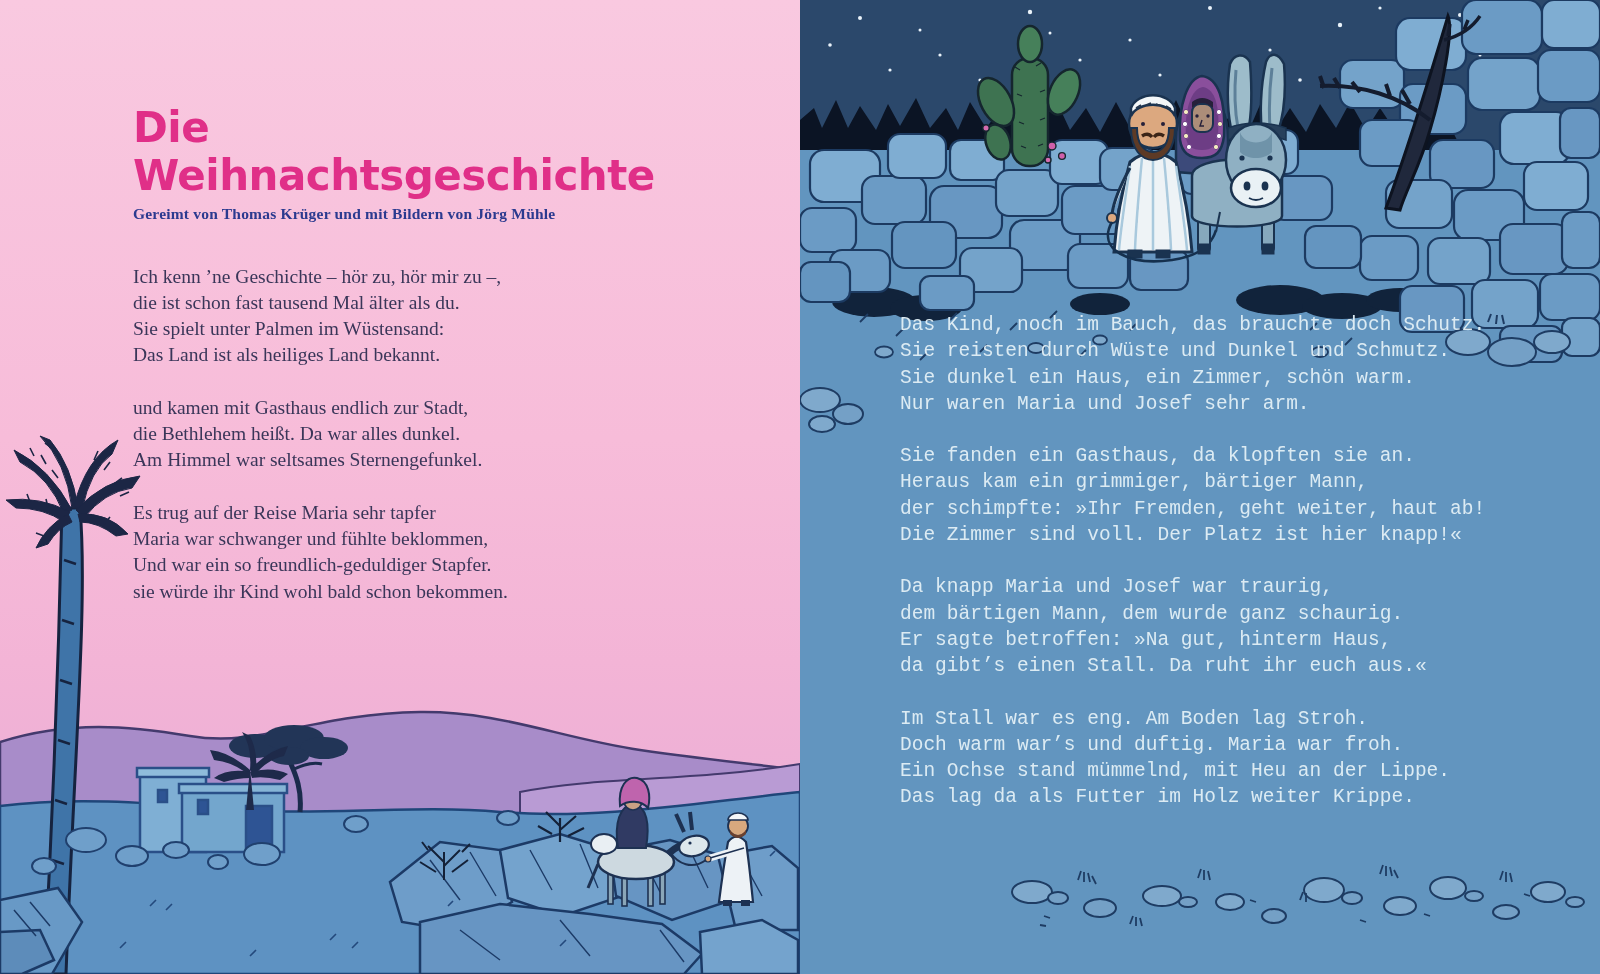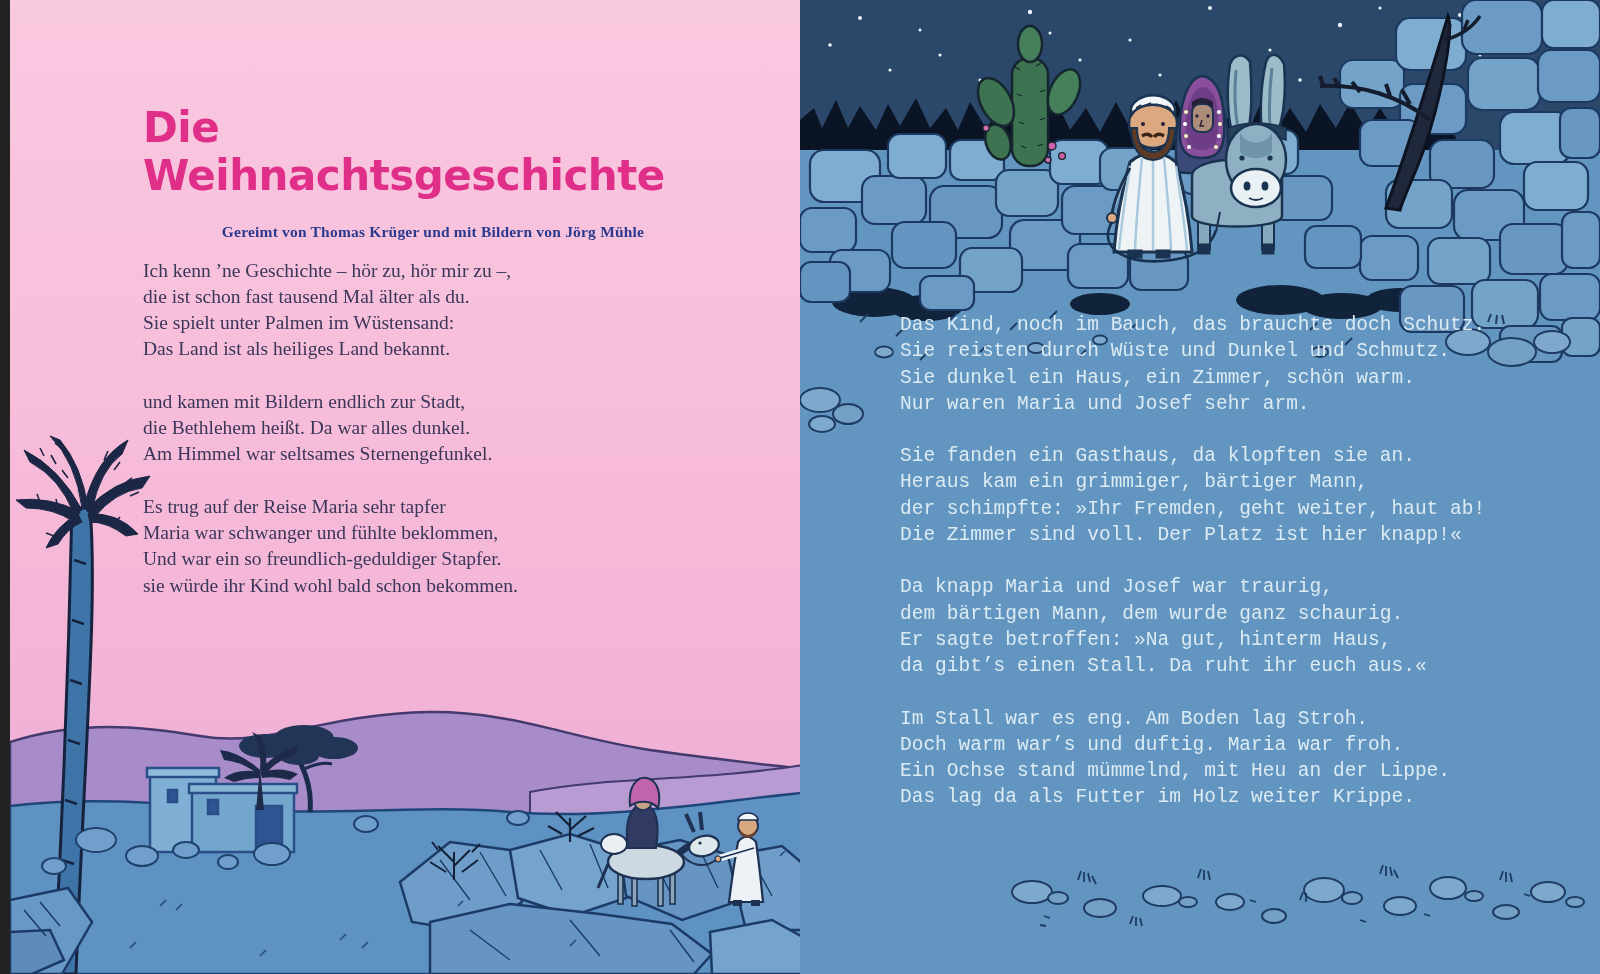--- a/index.html
+++ b/index.html
@@ -1,27 +1,27 @@
 <!DOCTYPE html>
 <html><head>
 <meta charset="utf-8">
 <style>
   html,body{margin:0;padding:0;background:#222;}
   .spread{position:relative;width:1600px;height:974px;overflow:hidden;font-family:"Liberation Serif",serif;}
 
   
-  .page-left{position:absolute;left:10px;top:0;width:800px;height:974px;
+  .page-left{position:absolute;left:0;top:0;width:800px;height:974px;
     background:linear-gradient(180deg,#f9c9e0 0%,#f7bcd9 45%,#f3b4d6 68%,#eeb0d6 80%);}
   .left-text{position:absolute;left:133px;top:104px;width:580px;z-index:5;}
   .book-title{font-family:"DejaVu Sans",sans-serif;font-weight:700;font-size:42px;
     line-height:1.15;color:#e02f88;letter-spacing:-0.5px;}
-  .byline{margin-top:22px;font-family:"Liberation Serif",serif;font-weight:700;
-    font-size:15.5px;color:#2b3a8f;letter-spacing:0.2px;text-align:center;}
+  .byline{margin-top:4px;font-family:"Liberation Serif",serif;font-weight:700;
+    font-size:15.5px;color:#2b3a8f;letter-spacing:0.2px;}
   .poem{font-size:19.5px;line-height:26.3px;}
-  .poem-left{margin-top:17px;color:#3a3659;}
+  .poem-left{margin-top:41px;color:#3a3659;}
   .stanza{margin:0 0 26px 0;}
   .line{white-space:pre;}
 
   
   .page-right{position:absolute;left:800px;top:0;width:800px;height:974px;background:#6295bf;}
   .right-text{position:absolute;left:100px;top:312px;width:620px;z-index:5;color:#dcebf3;font-family:Liberation Mono, monospace;}
 
   .scene{position:absolute;left:0;top:0;width:800px;height:974px;z-index:1;}
 </style>
 </head>
@@ -162,21 +162,21 @@
       <div class="book-title">Die Weihnachtsgeschichte</div>
       <div class="byline">Gereimt von Thomas Krüger und mit Bildern von Jörg Mühle</div>
       <div class="poem poem-left">
         <div class="stanza">
           <div class="line">Ich kenn ’ne Geschichte – hör zu, hör mir zu –,</div>
           <div class="line">die ist schon fast tausend Mal älter als du.</div>
           <div class="line">Sie spielt unter Palmen im Wüstensand:</div>
           <div class="line">Das Land ist als heiliges Land bekannt.</div>
         </div>
         <div class="stanza">
-          <div class="line">und kamen mit Bildern endlich zur Stadt,</div>
+          <div class="line">und kamen mit Gasthaus endlich zur Stadt,</div>
           <div class="line">die Bethlehem heißt. Da war alles dunkel.</div>
           <div class="line">Am Himmel war seltsames Sternengefunkel.</div>
         </div>
         <div class="stanza">
           <div class="line">Es trug auf der Reise Maria sehr tapfer</div>
           <div class="line">Maria war schwanger und fühlte beklommen,</div>
           <div class="line">Und war ein so freundlich-geduldiger Stapfer.</div>
           <div class="line">sie würde ihr Kind wohl bald schon bekommen.</div>
         </div>
       </div>

